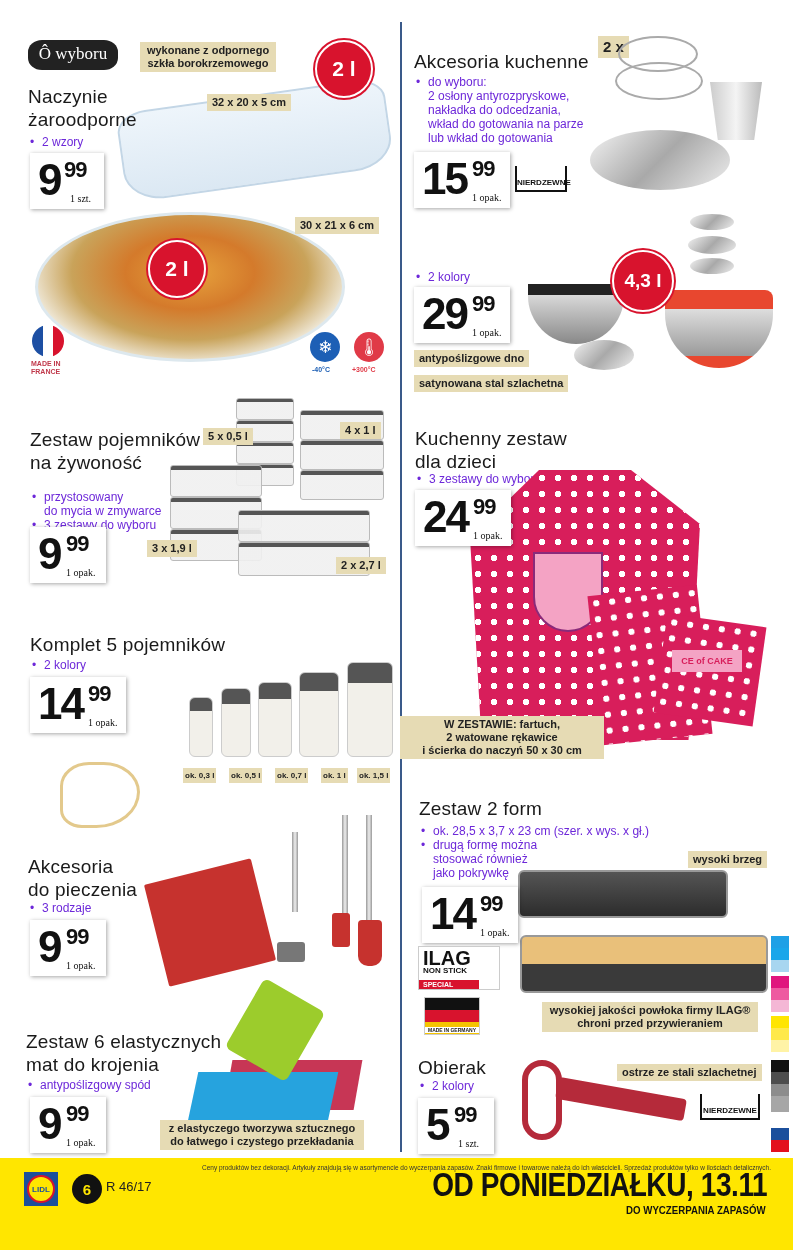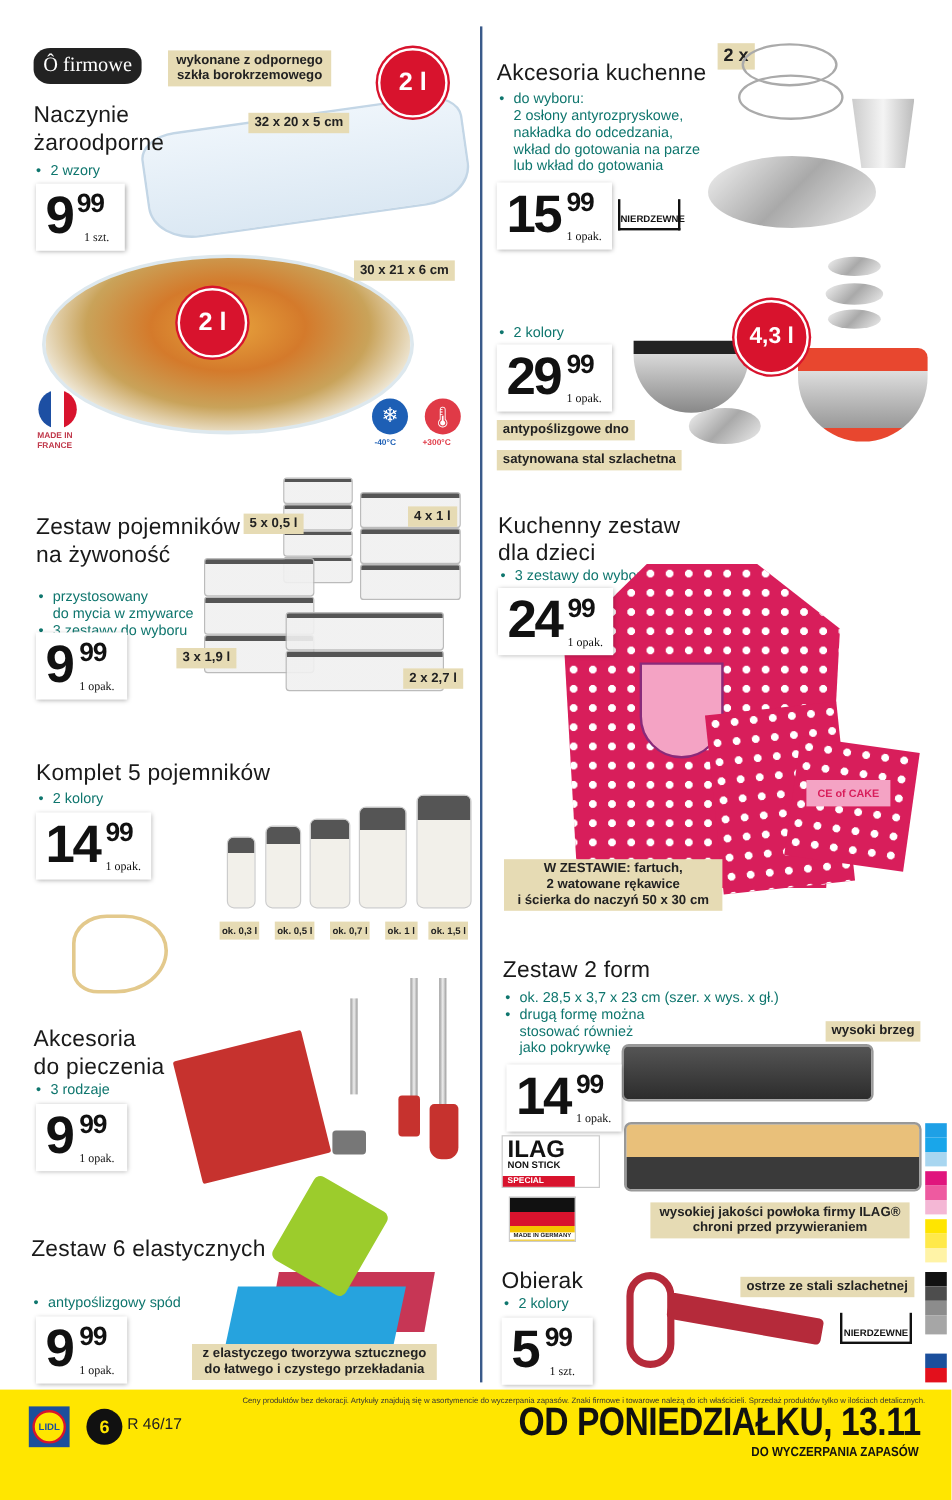--- a/index.html
+++ b/index.html
@@ -2,21 +2,21 @@
 <html><head>
 <meta charset="utf-8">
 <style>
   * { box-sizing: border-box; margin: 0; padding: 0; }
   html, body { width: 793px; height: 1250px; background: #ffffff; overflow: hidden; }
   body { position: relative; font-family: "Liberation Sans", "DejaVu Sans", sans-serif; color: #1a1a1a; }
 
   .divider { position: absolute; left: 400px; top: 22px; width: 2px; height: 1130px; background: #3a5a8a; }
 
   .title { position: absolute; font-family: "Liberation Sans", sans-serif; font-size: 19px; line-height: 23px; color: #1a1a1a; letter-spacing: 0.2px; }
-  .bullets { position: absolute; font-size: 12px; line-height: 14px; color: #0f766e; list-style: none; }
+  .bullets { position: absolute; font-size: 12px; line-height: 14px; color: #6d28d9; list-style: none; }
   .bullets li { position: relative; padding-left: 14px; }
   .bullets li::before { content: "•"; position: absolute; left: 2px; top: 0; }
   .bullets li.cont { padding-left: 14px; }
   .bullets li.cont::before { content: ""; }
 
   .price-box { position: absolute; background: #fff; box-shadow: 1px 1px 4px rgba(0,0,0,0.35); width: 92px; height: 56px; }
   .price-main { position: absolute; left: 8px; top: 2px; font-family: "Liberation Sans", sans-serif; font-weight: bold; font-size: 44px; line-height: 50px; letter-spacing: -2px; color: #111; }
   .price-cents { position: absolute; top: 6px; font-weight: bold; font-size: 22px; line-height: 22px; letter-spacing: -1px; color: #111; }
   .price-unit { position: absolute; bottom: 5px; font-family: "Liberation Serif", serif; font-size: 10px; color: #111; }
 
@@ -63,21 +63,21 @@
   .page-num { position: absolute; left: 72px; top: 16px; width: 30px; height: 30px; border-radius: 50%; background: #111; color: #ffe600; font-weight: bold; font-size: 15px; display: flex; align-items: center; justify-content: center; }
   .issue { position: absolute; left: 106px; top: 21px; font-size: 13px; color: #222; }
   .headline { position: absolute; right: 26px; top: 8px; font-family: "Liberation Sans", sans-serif; font-weight: bold; font-size: 33px; letter-spacing: -0.5px; color: #111; transform: scaleX(0.85); transform-origin: right; }
   .subline { position: absolute; right: 27px; top: 46px; font-weight: bold; font-size: 11px; color: #111; transform: scaleX(0.88); transform-origin: right; }
 </style>
 </head>
 <body>
 
 <div class="divider"></div>
 
-<div class="logo-ocuisine">Ô firmowe</div>
+<div class="logo-ocuisine">Ô wyboru</div>
 <div class="tag center" style="left:140px; top:42px; width:136px;">
   <div>wykonane z odpornego</div>
   <div>szkła borokrzemowego</div>
 </div>
 <div class="img glass-dish" style="left:120px; top:95px; width:270px; height:90px;"></div>
 <div class="tag" style="left:207px; top:94px;">32 x 20 x 5 cm</div>
 <div class="vol-badge" style="left:315px; top:40px;">2 l</div>
 <div class="title" style="left:28px; top:85px;">
   <div>Naczynie</div>
   <div>żaroodporne</div>
@@ -185,21 +185,21 @@
 <div class="apron" style="left:470px; top:470px; width:230px; height:270px; clip-path: polygon(30% 0, 70% 0, 100% 20%, 95% 100%, 5% 100%, 0 25%);"></div>
 <div class="img" style="left:533px; top:552px; width:70px; height:80px; background:#f4a3c4; border-radius:0 0 35px 35px; border:2px solid #8a2a7a;"></div>
 <div class="apron" style="left:595px; top:590px; width:110px; height:150px; transform:rotate(-6deg);"></div>
 <div class="apron" style="left:660px; top:620px; width:100px; height:100px; transform:rotate(8deg);"></div>
 <div class="img" style="left:672px; top:650px; width:70px; height:22px; background:#f4a3c4; color:#d81e5b; font-size:9px; font-weight:bold; text-align:center; line-height:22px;">CE of CAKE</div>
 <div class="price-box" style="left:415px; top:490px; width:96px;">
   <span class="price-main">24</span>
   <span class="price-cents" style="left:58px;">99</span>
   <span class="price-unit" style="left:58px;">1 opak.</span>
 </div>
-<div class="tag center" style="left:420px; top:716px; width:182px;">
+<div class="tag center" style="left:400px; top:716px; width:204px;">
   <div>W ZESTAWIE: fartuch,</div>
   <div>2 watowane rękawice</div>
   <div>i ścierka do naczyń 50 x 30 cm</div>
 </div>
 
 <div class="title" style="left:30px; top:633px;">Komplet 5 pojemników</div>
 <ul class="bullets" style="left:30px; top:658px;">
   <li>2 kolory</li>
 </ul>
 <div class="price-box" style="left:30px; top:677px; width:96px;">
@@ -263,20 +263,21 @@
 <div class="flag-de">
   <span>MADE IN GERMANY</span>
 </div>
 <div class="tag center" style="left:542px; top:1002px; width:216px;">
   <div>wysokiej jakości powłoka firmy ILAG®</div>
   <div>chroni przed przywieraniem</div>
 </div>
 
 <div class="title" style="left:26px; top:1030px;">
   <div>Zestaw 6 elastycznych</div>
+  <div>mat do krojenia</div>
 </div>
 <ul class="bullets" style="left:26px; top:1078px;">
   <li>antypoślizgowy spód</li>
 </ul>
 <div class="img" style="left:228px; top:1060px; width:130px; height:50px; background:#c73655; transform:skewX(-10deg);"></div>
 <div class="img" style="left:190px; top:1072px; width:140px; height:78px; background:#26a3de; transform:skewX(-12deg);"></div>
 <div class="img" style="left:240px; top:990px; width:70px; height:80px; background:#9ccc2c; transform:rotate(30deg); border-radius:6px;"></div>
 <div class="price-box" style="left:30px; top:1097px; width:76px;">
   <span class="price-main">9</span>
   <span class="price-cents" style="left:36px;">99</span>

